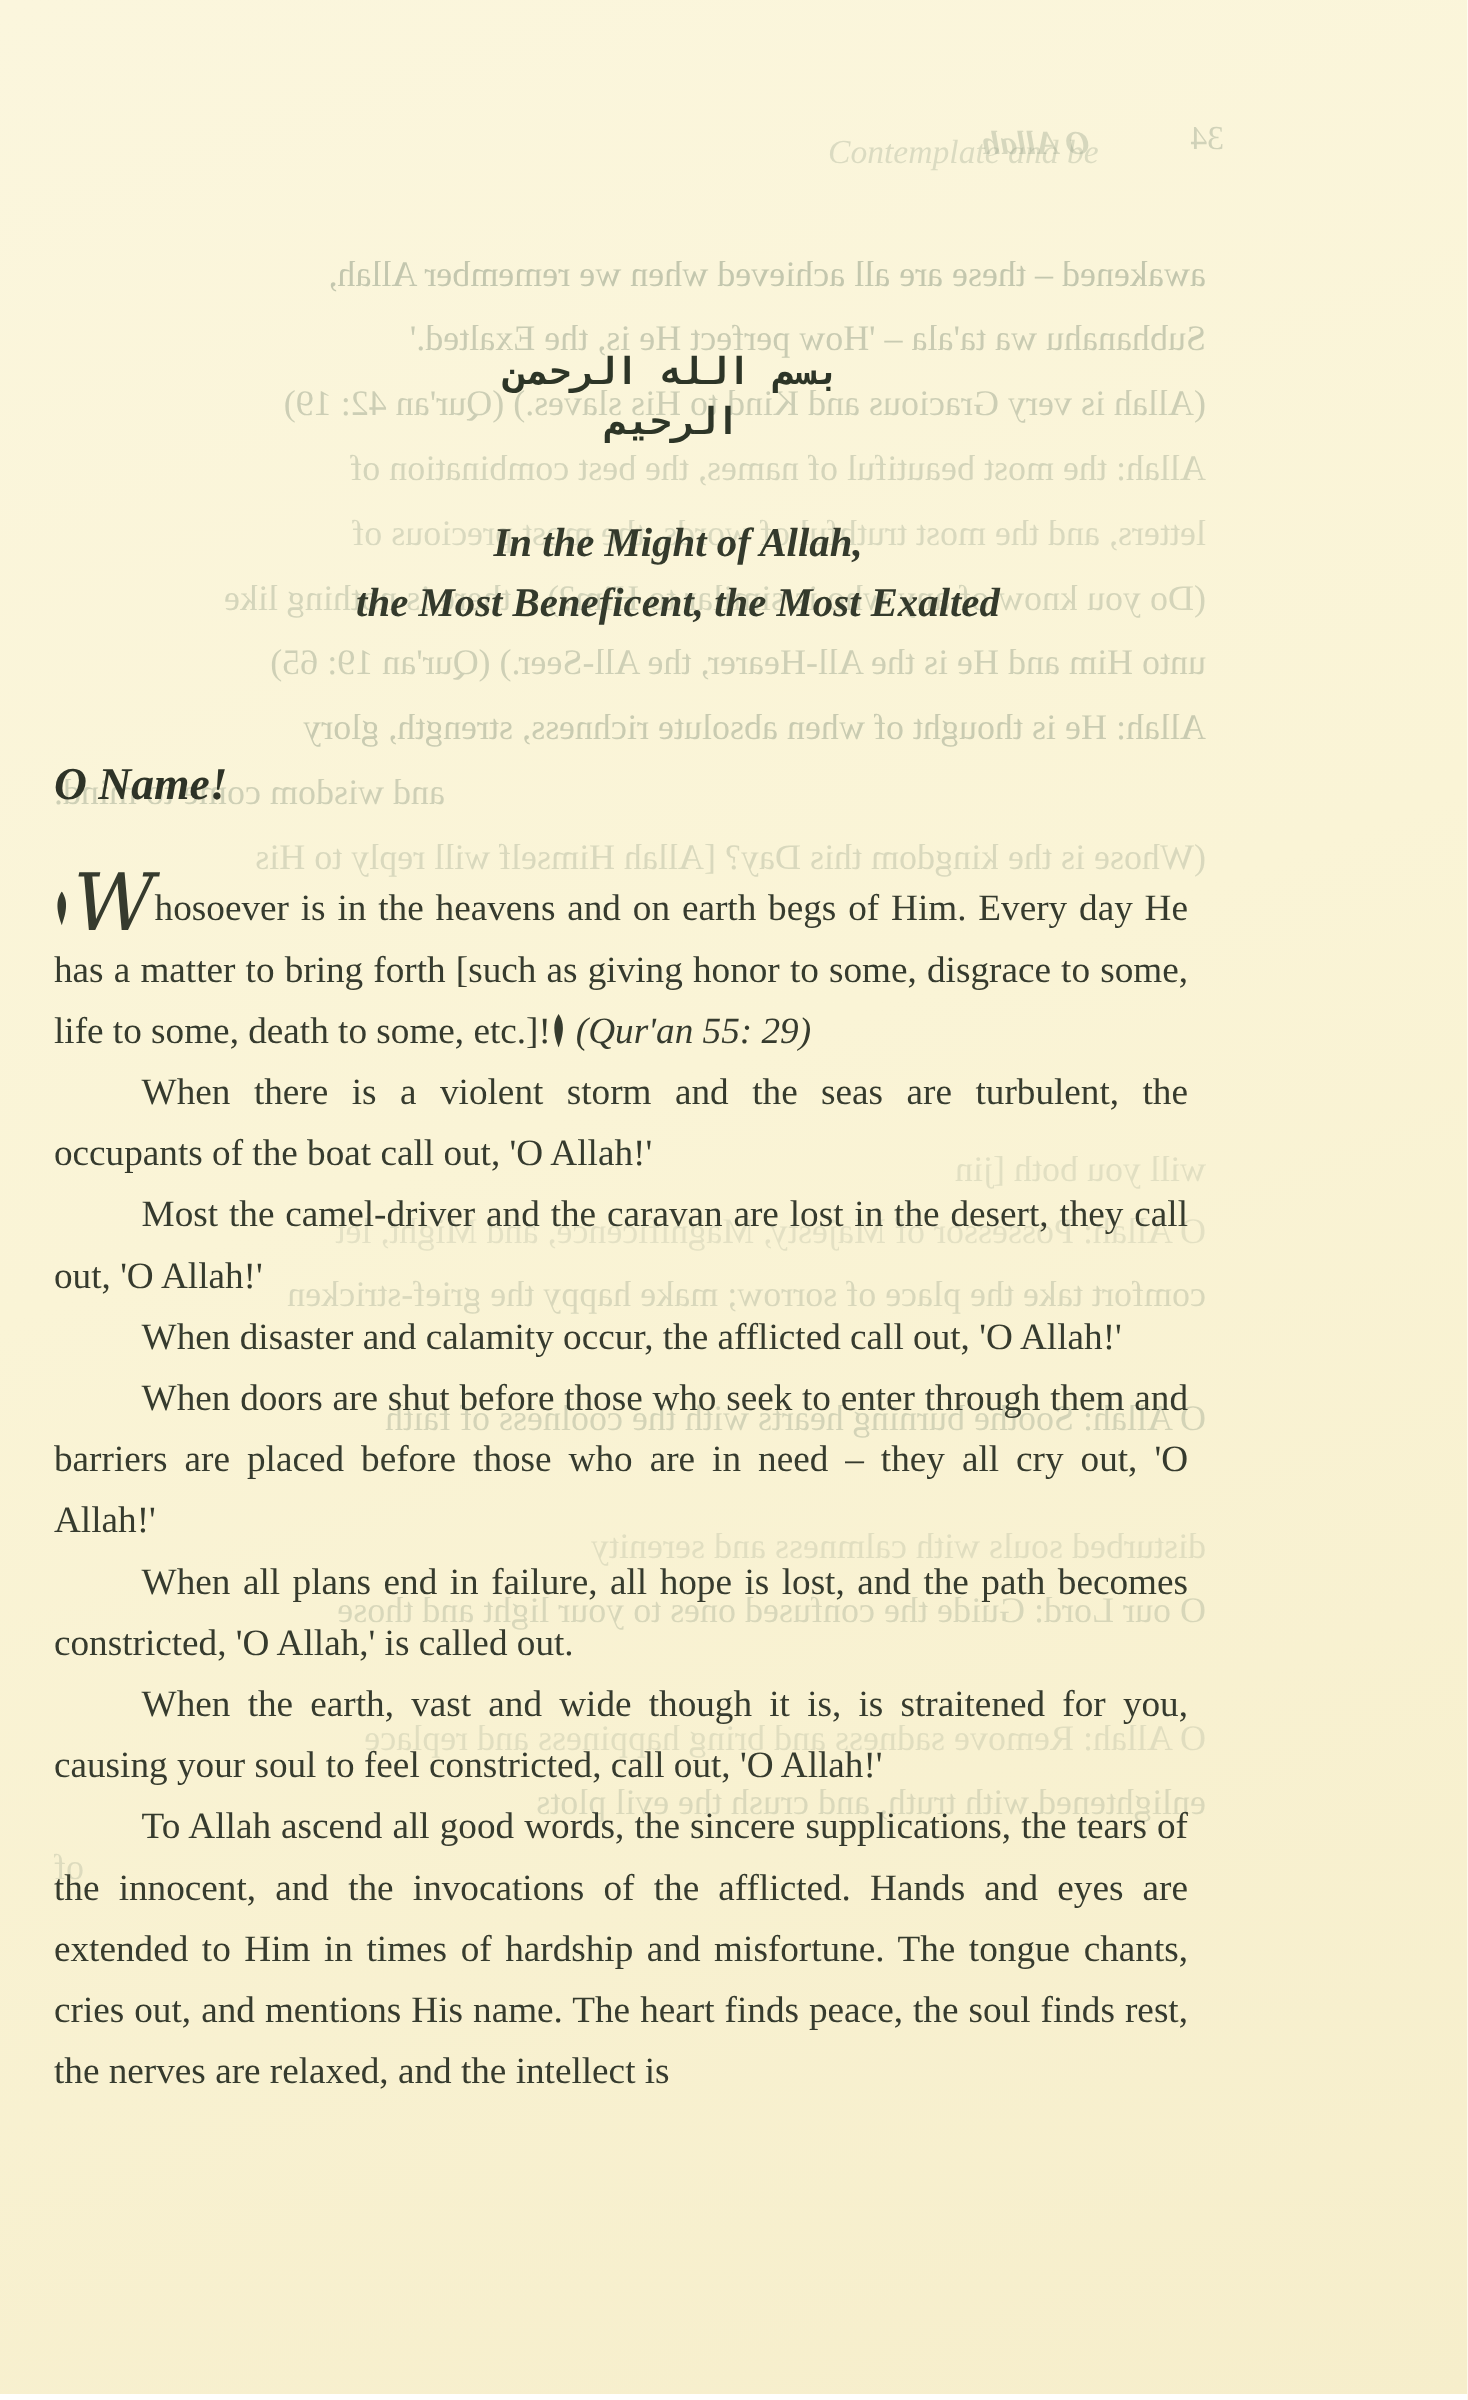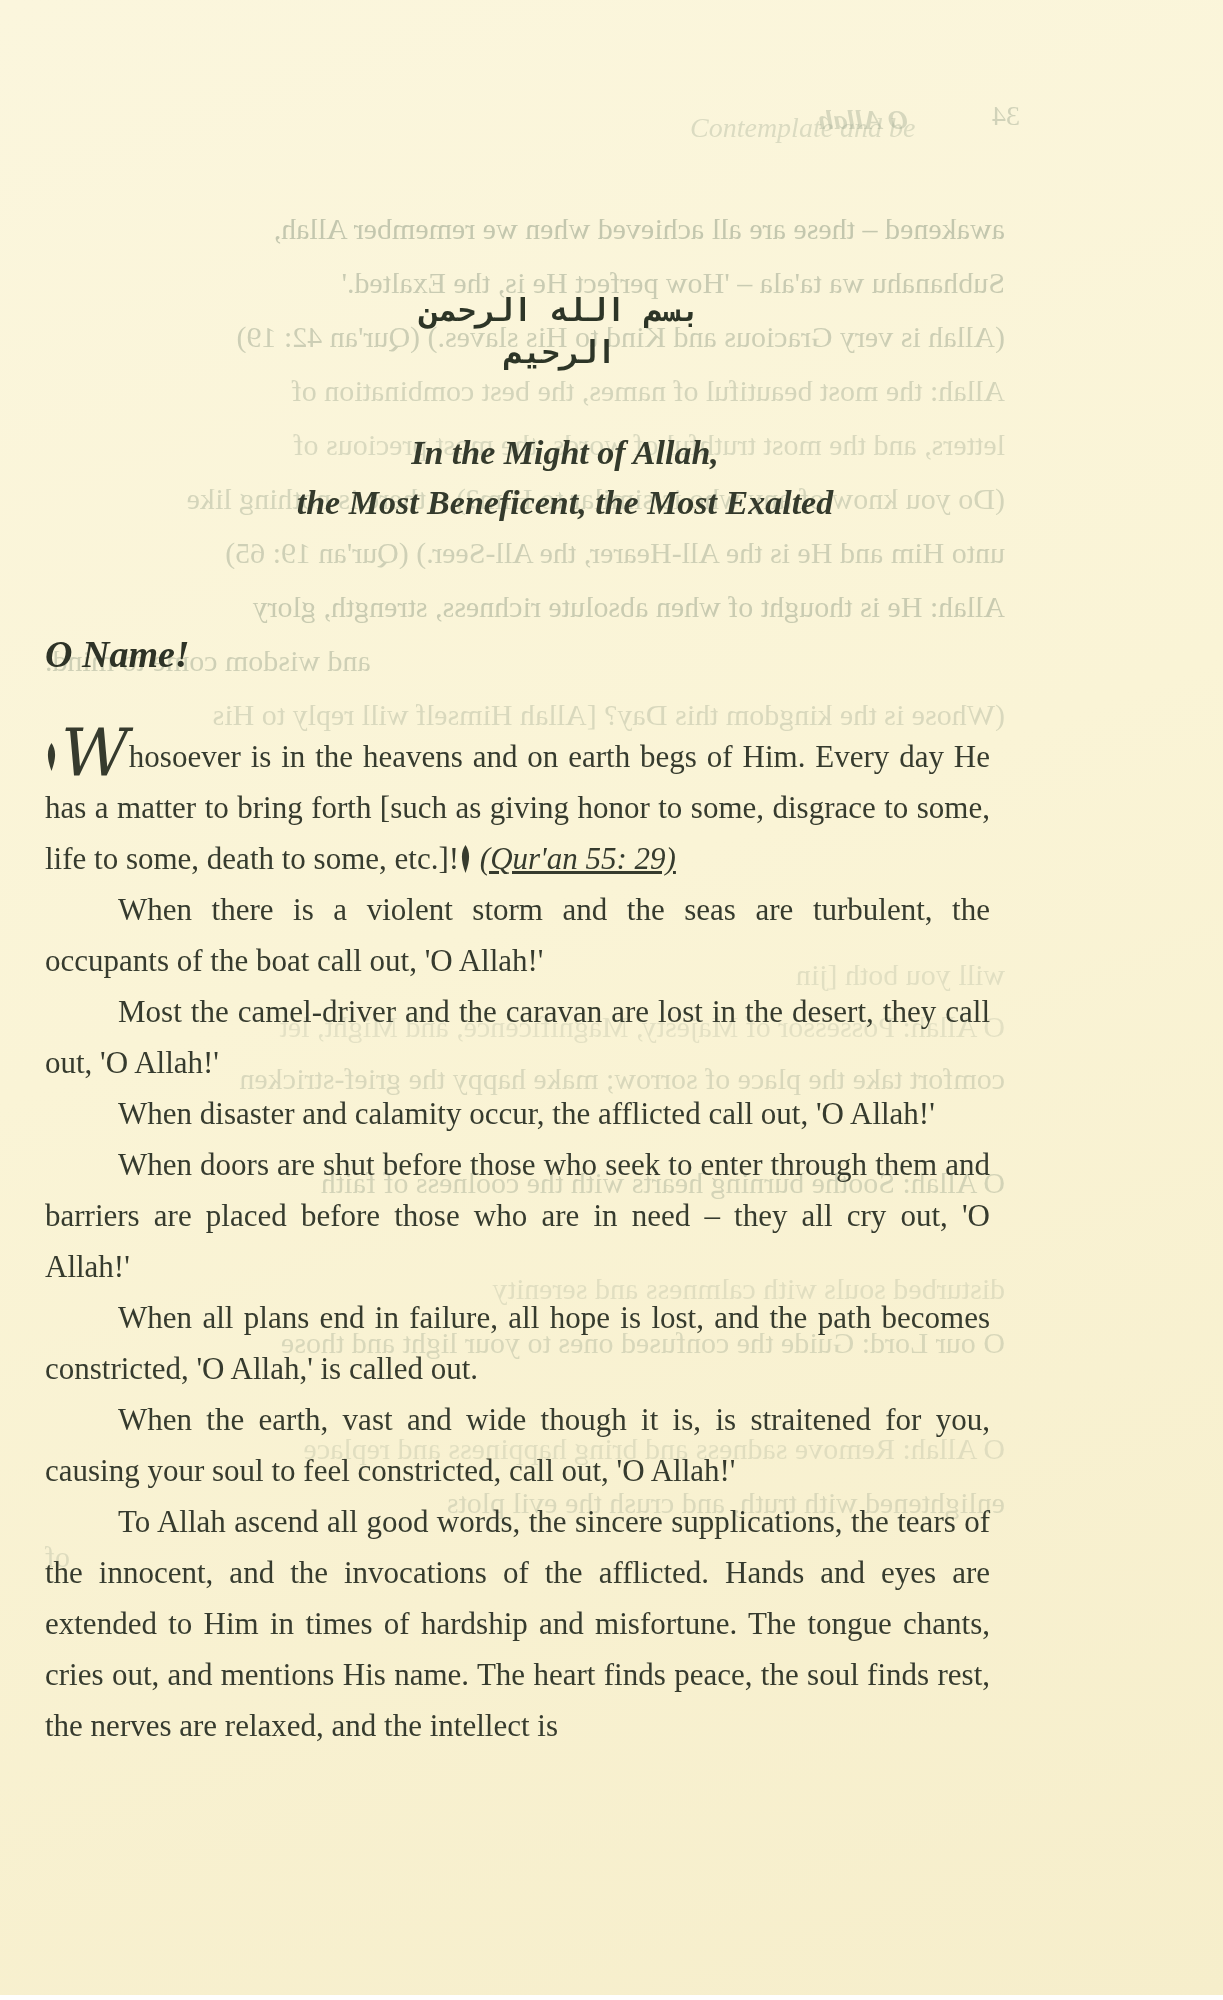--- a/index.html
+++ b/index.html
@@ -58,21 +58,21 @@
     font-family:"DejaVu Serif",serif;
     font-style:italic;
     font-size:66px;line-height:0;
     letter-spacing:-2px;
     vertical-align:-8px;
     padding:0 2px 0 3px;
   }
   .ornament{display:inline-block;vertical-align:-4px;line-height:0;}
   .ornament svg{display:inline;}
   .ornament.flip{transform:scaleX(-1);}
-  .citation{font-style:italic;text-decoration:underline;}
+  .citation{font-style:italic;}
   
   .scan-edge-bottom{
     position:absolute;left:0;bottom:0;width:1223px;height:5px;
     background:#ffffff;
   }
 </style>
 </head>
 <body>
 
 <div class="page">

